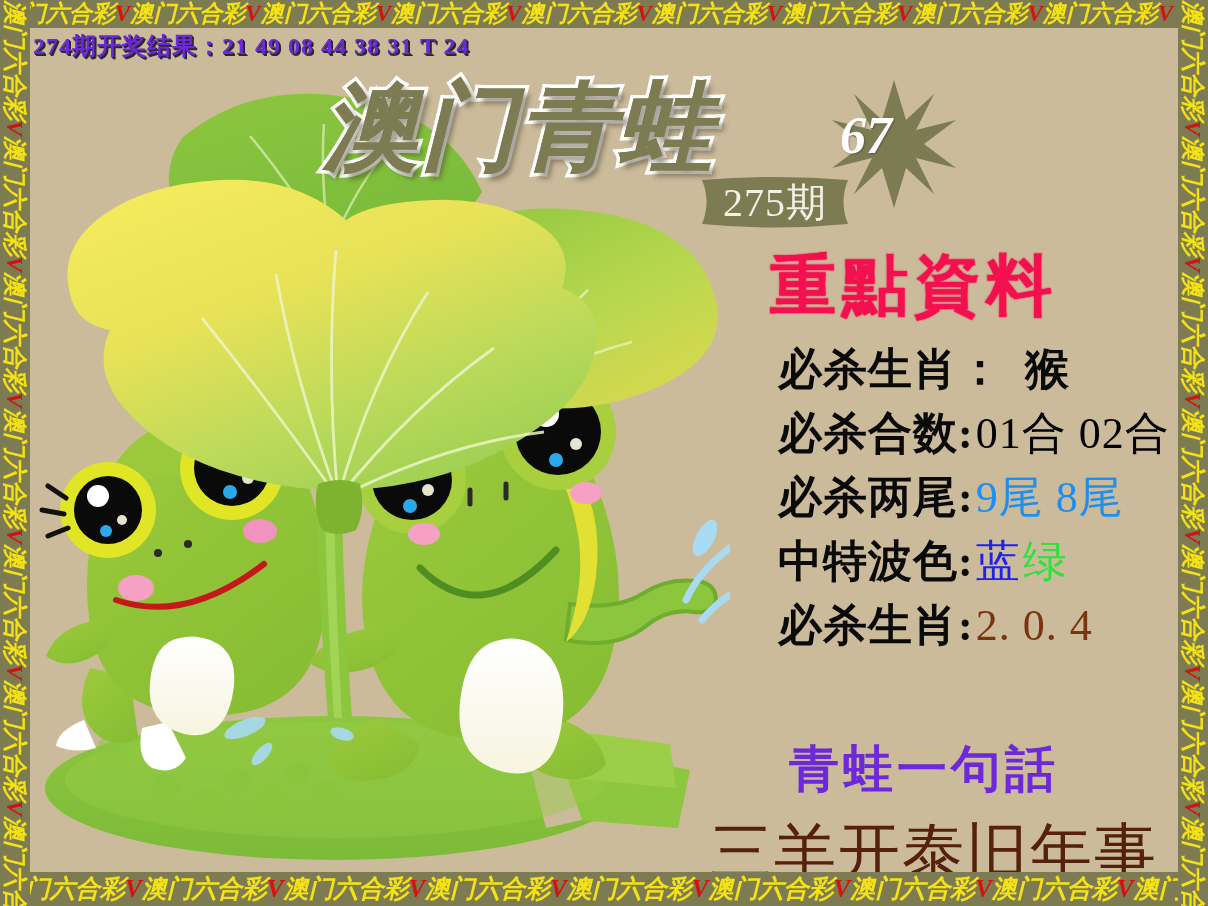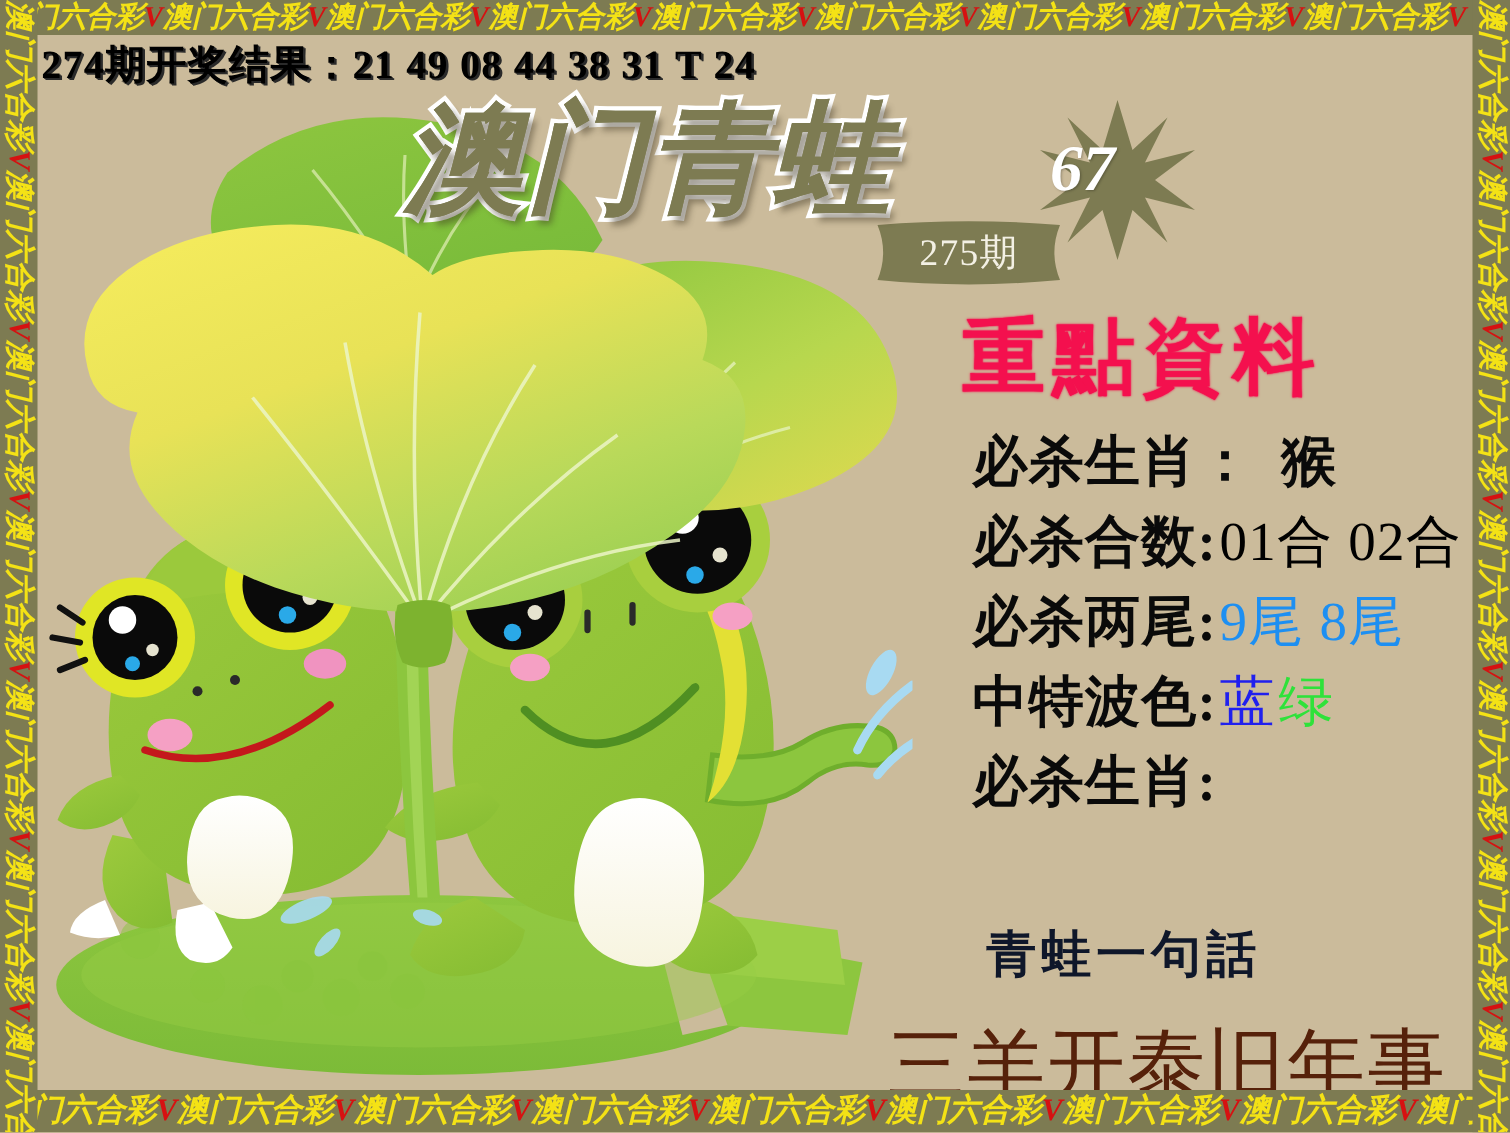--- a/index.html
+++ b/index.html
@@ -23,22 +23,22 @@
   .strip-right .vmarq-wrap{transform:rotate(90deg);transform-origin:0 0;left:30px;top:0;}
   .vmarq{white-space:nowrap;font-family:"Liberation Serif",serif;font-weight:bold;
          font-size:24px;color:#f4e215;line-height:30px;font-style:italic;}
   .vmarq .v{color:#d61111;}
 
   
   .canvas{position:absolute;left:30px;top:28px;right:30px;bottom:34px;background:#cbbb9b;overflow:hidden;}
 
   
   .draw-result{position:absolute;left:3px;top:2px;z-index:30;
-      font-family:"Liberation Serif",serif;font-weight:bold;font-size:32px;
-      color:#000000;white-space:nowrap;letter-spacing:1px;
+      font-family:"Liberation Serif",serif;font-weight:bold;font-size:24px;
+      color:#6d28d9;white-space:nowrap;letter-spacing:1px;
       text-shadow:2px 2px 0 #2a2a2a, 1px 1px 0 #2a2a2a;}
 
   
   .title{position:absolute;left:293px;top:36px;z-index:28;
       font-family:"Liberation Sans",sans-serif;font-weight:bold;font-size:96px;
       color:#7d7b52;letter-spacing:2px;font-style:italic;white-space:nowrap;
       -webkit-text-stroke:7px #ffffff;paint-order:stroke fill;
       text-shadow:5px 6px 5px rgba(60,50,30,.45);}
   .title-fill{position:absolute;left:293px;top:36px;z-index:29;
       font-family:"Liberation Sans",sans-serif;font-weight:bold;font-size:96px;
@@ -47,21 +47,21 @@
   
   .starburst{position:absolute;left:800px;top:52px;width:128px;height:128px;z-index:22;}
   .star-num{position:absolute;left:810px;top:78px;z-index:23;
       font-family:"Liberation Serif",serif;font-style:italic;font-weight:bold;
       font-size:52px;color:#ffffff;text-shadow:1px 1px 2px rgba(0,0,0,.25);}
 
   
   .issue-banner{position:absolute;left:662px;top:148px;width:166px;height:52px;z-index:24;}
   .issue-text{position:absolute;left:662px;top:148px;width:166px;height:52px;z-index:25;
       display:flex;align-items:center;justify-content:center;
-      font-family:"Liberation Serif",serif;font-size:30px;color:#f3f0e4;
+      font-family:"Liberation Serif",serif;font-size:40px;color:#f3f0e4;
       letter-spacing:1px;}
 
   
   .headline{position:absolute;left:740px;top:213px;z-index:26;
       font-family:"Liberation Sans",sans-serif;font-weight:bold;font-size:66px;
       color:#f4104e;letter-spacing:6px;white-space:nowrap;
       text-shadow:0 0 1px #f4104e,0 0 2px #f4104e;}
 
   
   .info-rows{position:absolute;left:748px;top:312px;z-index:26;width:460px;}
@@ -70,22 +70,22 @@
   .val{font-family:"Liberation Serif",serif;font-size:44px;letter-spacing:1px;margin-left:2px;}
   .val.spaced{margin-left:22px;color:#0a0a0a;font-weight:bold;}
   .v-mag{color:#000000;}
   .v-blue{color:#1d8ff2;}
   .v-navy{color:#2020ee;}
   .v-green{color:#2ee23a;}
   .v-brown{color:#7b3310;}
 
   
   .slogan-head{position:absolute;left:759px;top:708px;z-index:26;
-      font-family:"Liberation Sans",sans-serif;font-weight:bold;font-size:40px;
-      color:#0f172a;letter-spacing:4px;white-space:nowrap;}
+      font-family:"Liberation Sans",sans-serif;font-weight:bold;font-size:50px;
+      color:#6d28d9;letter-spacing:4px;white-space:nowrap;}
   .slogan-body{position:absolute;left:680px;top:782px;z-index:26;
       font-family:"Liberation Serif",serif;font-size:62px;color:#56210a;
       letter-spacing:2px;white-space:nowrap;}
 
   
   .art{position:absolute;left:0px;top:0px;width:700px;height:844px;z-index:10;}
 </style>
 </head>
 <body>
 
@@ -317,20 +317,21 @@
       </div>
 
       <div class="info-row">
         <span class="lbl">中特波色:</span>
         <span class="val v-navy">蓝</span>
         <span class="val v-green">绿</span>
       </div>
 
       <div class="info-row">
         <span class="lbl">必杀生肖:</span>
+        <span class="val v-brown">2. 0. 4</span>
       </div>
 
     </div>
 
     <div class="slogan-head">青蛙一句話</div>
     <div class="slogan-body">三羊开泰旧年事</div>
 
   </div>
 
   <div class="border-strip strip-top">

